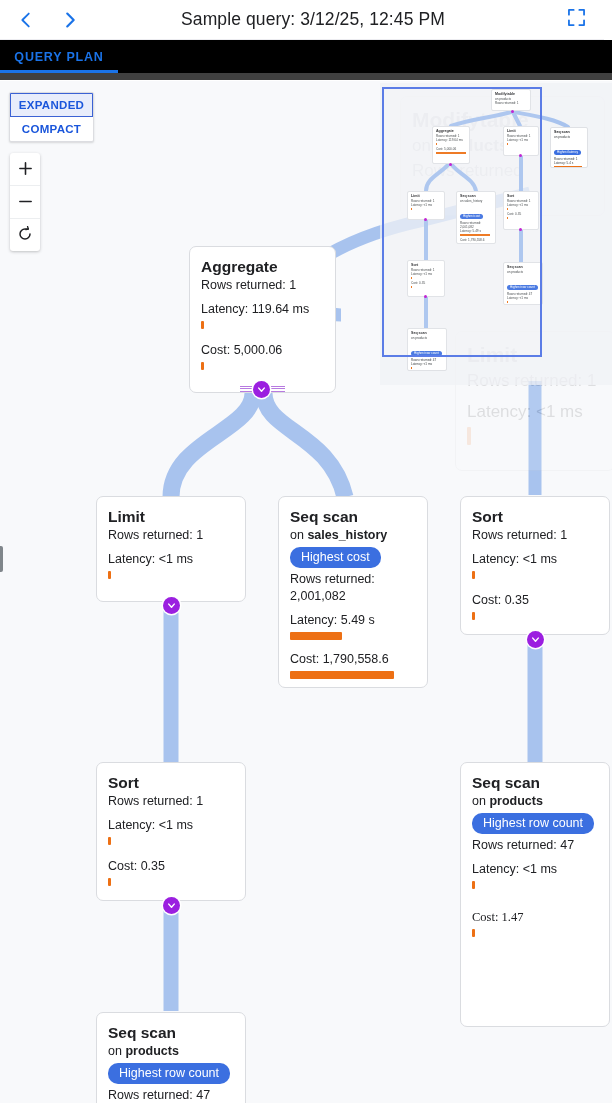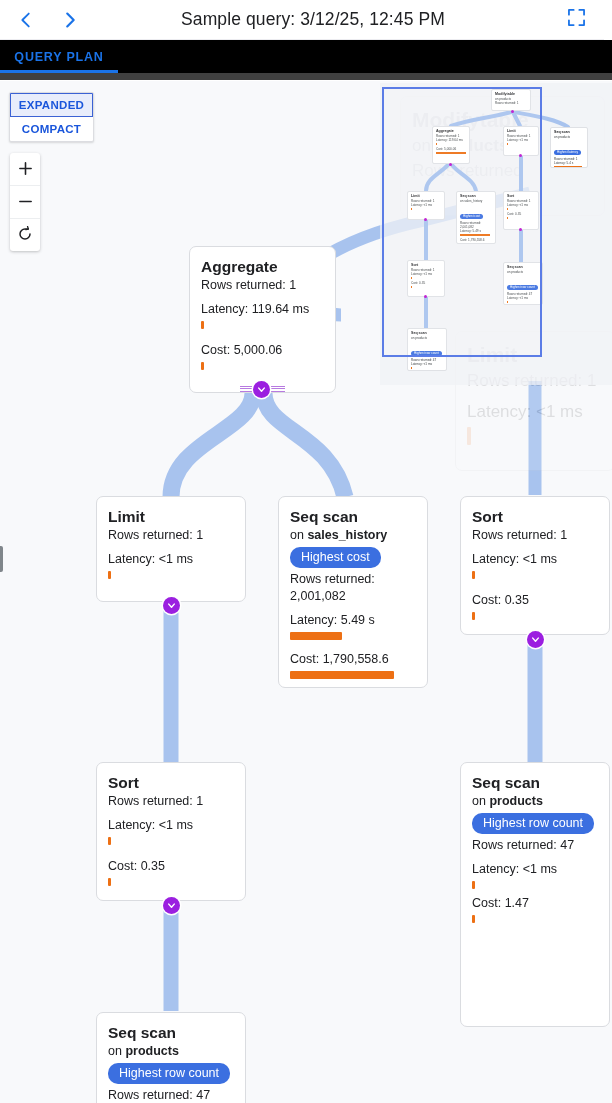--- a/index.html
+++ b/index.html
@@ -279,21 +279,21 @@
       </svg>
   </div>
 
   <div class="node" style="left:460px;top:681px;width:150px;height:265px;">
     <div class="node-title">Seq scan</div>
     <div class="node-sub"><span>on </span><b>products</b></div>
     <div class="badge">Highest row count</div>
     <div class="node-sub" style="margin-top:3px;">Rows returned: 47</div>
     <div class="metric">Latency: &lt;1 ms</div>
     <div class="bar tiny"></div>
-    <div class="metric" style="margin-top:6px;">Cost: 1.47</div>
+    <div class="metric" style="margin-top:20px;font-family:Liberation Serif, serif;">Cost: 1.47</div>
     <div class="bar tiny"></div>
   </div>
 
   <div class="node" style="left:96px;top:931px;width:150px;height:120px;">
     <div class="node-title">Seq scan</div>
     <div class="node-sub"><span>on </span><b>products</b></div>
     <div class="badge">Highest row count</div>
     <div class="node-sub" style="margin-top:3px;">Rows returned: 47</div>
   </div>
 

